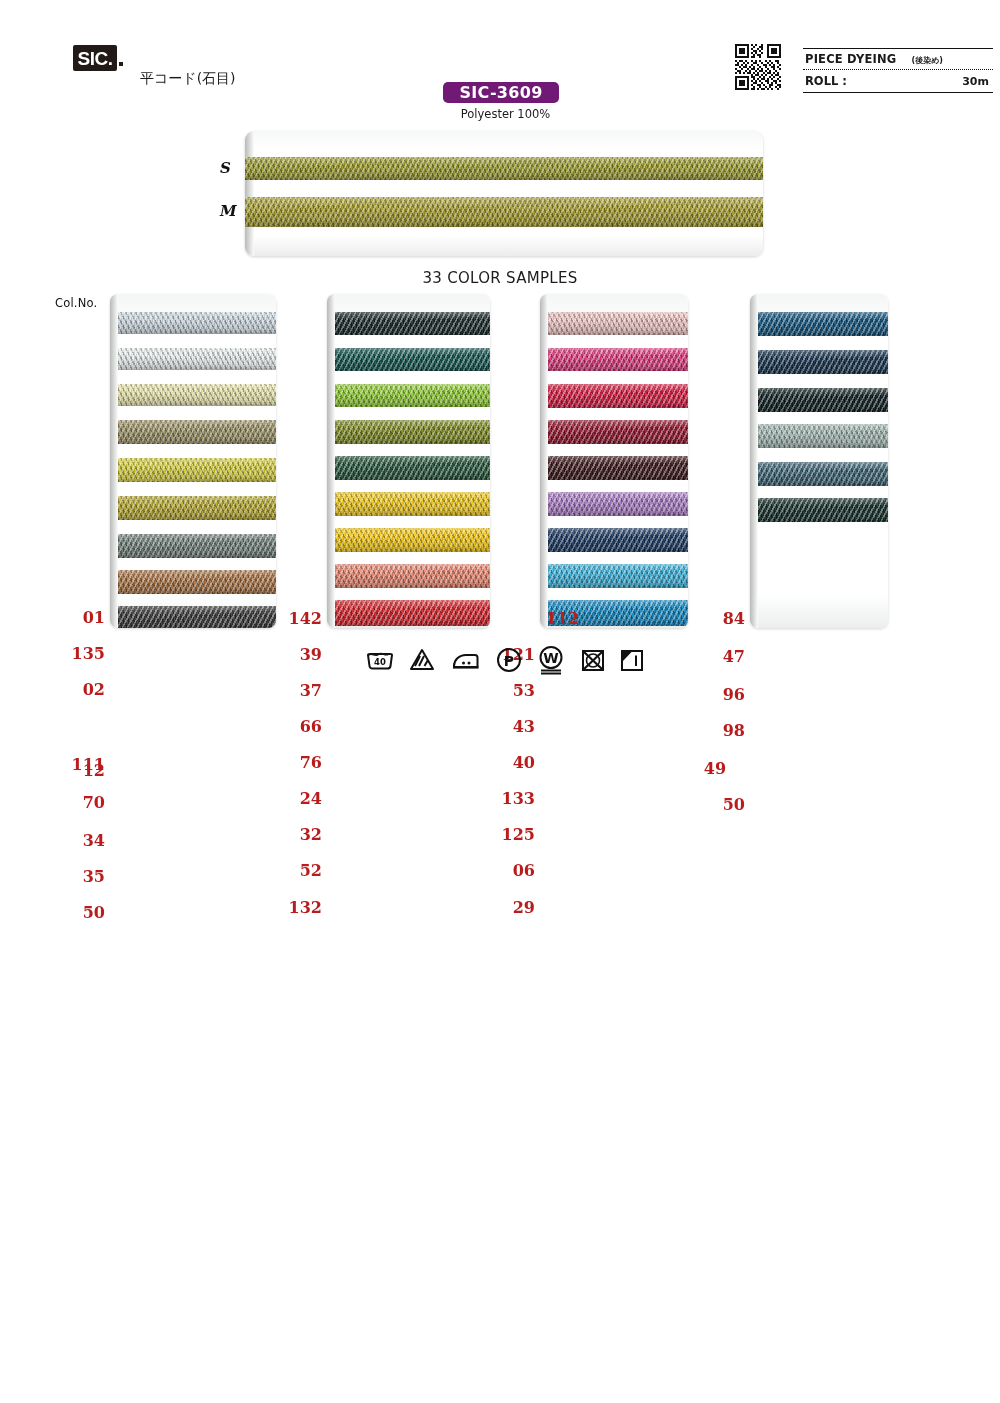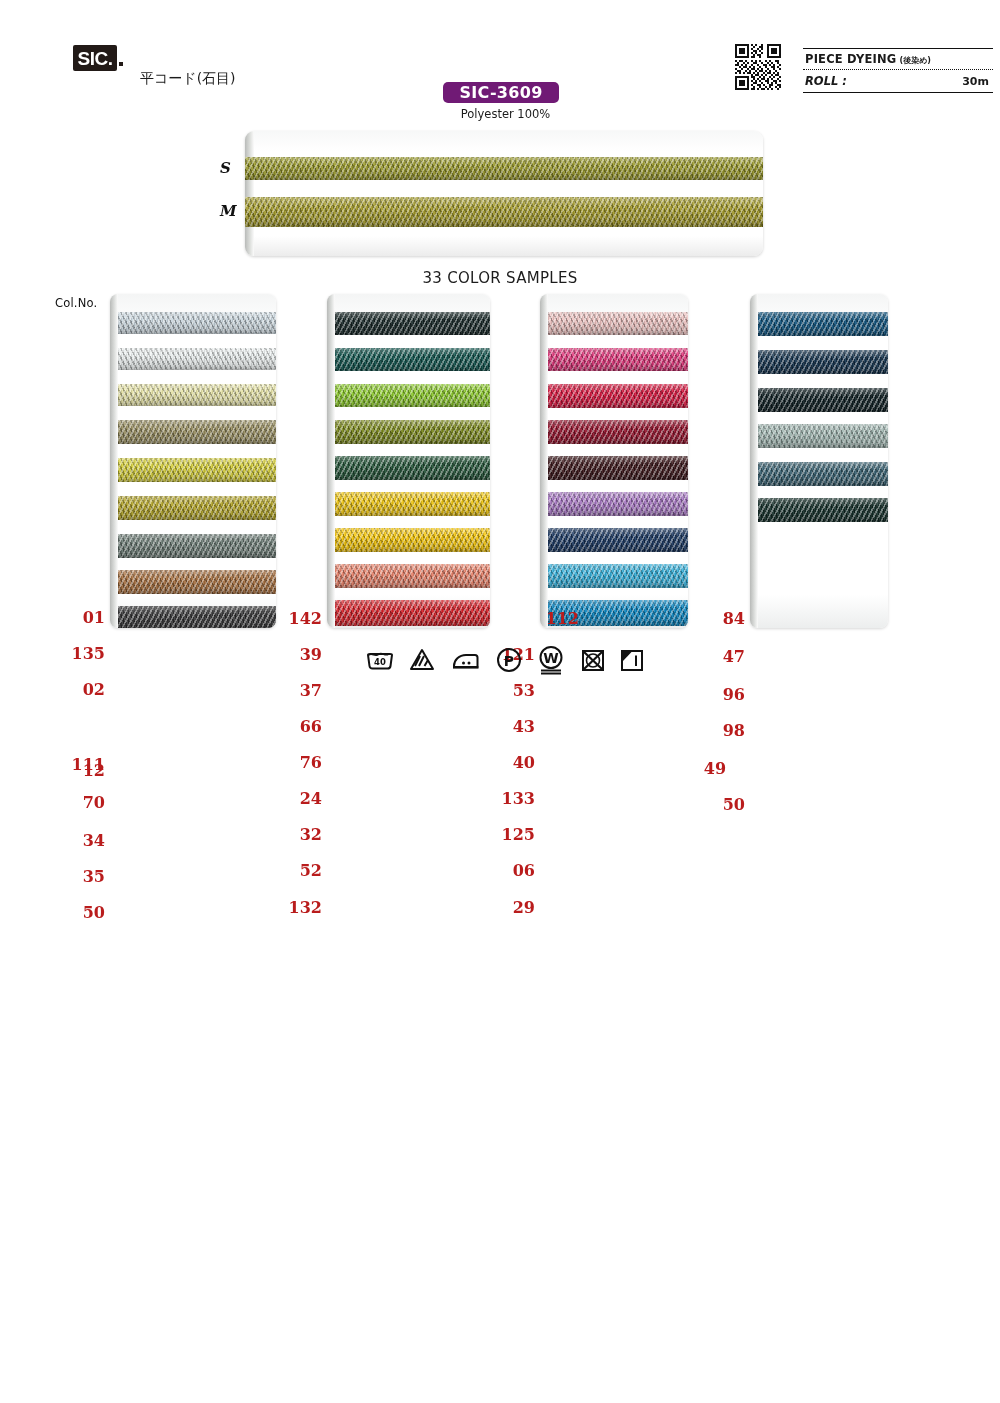--- a/index.html
+++ b/index.html
@@ -29,23 +29,23 @@
   #qr-wrap{position:absolute;left:735px;top:44px;width:46px;height:46px;}
   #qr-wrap svg{display:block;}
 
   
   #info-box{position:absolute;left:803px;top:48px;width:190px;}
   #info-box .rule-top{border-top:1.6px solid #111;}
   #info-box .rule-bot{border-top:1.6px solid #111;}
   #info-box .dotline{border-top:1.6px dotted #111;}
   #info-row{display:flex;align-items:baseline;padding:3px 2px 3px 2px;}
   #info-row .lbl{font-size:11.5px;font-weight:bold;font-family:"DejaVu Sans",sans-serif;letter-spacing:0.2px;}
-  #info-row .jp{font-size:8px;font-weight:bold;margin-left:3px;font-family:"DejaVu Sans",sans-serif;}
+  #info-row .jp{font-size:8px;font-weight:bold;margin-left:15px;font-family:"DejaVu Sans",sans-serif;}
   #roll-row{display:flex;justify-content:space-between;align-items:baseline;padding:4px 4px 4px 2px;}
-  #roll-row .lbl{font-size:11.5px;font-weight:bold;font-family:"DejaVu Sans",sans-serif;font-style:italic;}
+  #roll-row .lbl{font-size:11.5px;font-weight:bold;font-family:"DejaVu Sans",sans-serif;}
   #roll-row .val{font-size:11px;font-weight:bold;font-family:"DejaVu Sans",sans-serif;}
 
   
   #hero{position:absolute;left:245px;top:131px;width:518px;height:125px;border-radius:9px;
         background:linear-gradient(180deg,#f7f8f8 0%,#ffffff 16%,#ffffff 84%,#ececec 100%);
         box-shadow:0 1px 3px rgba(0,0,0,.18);overflow:hidden;}
   #hero::before{content:"";position:absolute;left:0;top:0;width:9px;height:100%;
         background:linear-gradient(90deg,#b9bbb9 0%,#dcdedb 55%,#fbfbfb 100%);}
   .hero-cord{position:absolute;left:0;width:518px;}
   .hero-lbl{position:absolute;font-family:"DejaVu Serif",serif;font-style:italic;font-weight:bold;

